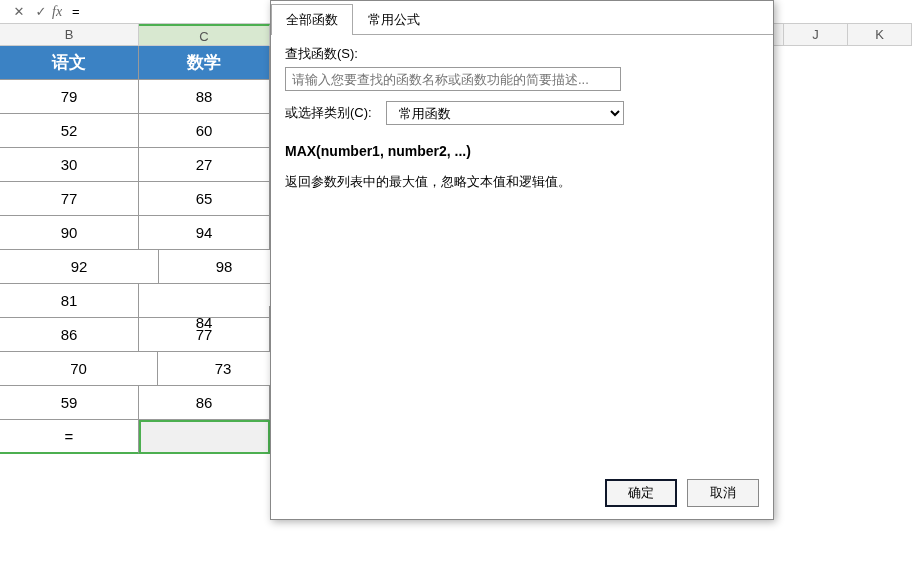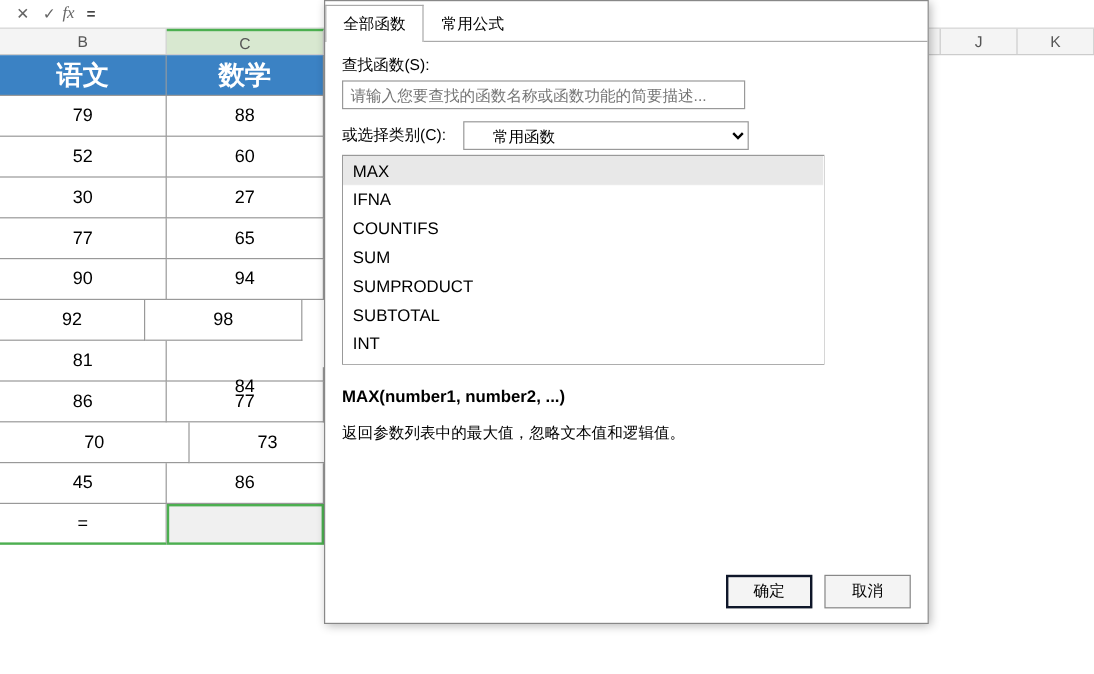--- a/index.html
+++ b/index.html
@@ -14,34 +14,34 @@
 
 
 .col-headers { display: flex; height: 22px; border-bottom: 1px solid #ccc; background: #f4f4f4; }
 .col-headers .ch { border-right: 1px solid #ccc; text-align: center; font-size: 13px; color: #555; line-height: 22px; flex-shrink: 0; }
 .col-headers .ch.active { background: #d8e8d0; border-top: 2px solid #4caf50; }
 
 
 .sheet { display: flex; flex-direction: column; }
 .row { display: flex; height: 34px; }
 .cell { border-right: 1px solid #999; border-bottom: 1px solid #999; text-align: center; line-height: 34px; font-size: 15px; flex-shrink: 0; }
-.header-cell { background: #3b82c4; color: #fff; font-weight: bold; font-size: 22px; }
+.header-cell { background: #3b82c4; color: #fff; font-weight: bold; font-size: 17px; }
 .last-row .cell { border-bottom: 2px solid #4caf50; }
 .last-row .cell.active-col { background: #f0f0f0; border: 2px solid #4caf50; line-height: 30px; }
 
 
 .dialog { position: absolute; left: 270px; top: 0; width: 504px; height: 520px; background: #fff; border: 1px solid #888; box-shadow: 2px 2px 8px rgba(0,0,0,.3); }
 .tabs { display: flex; border-bottom: 1px solid #aaa; padding-top: 2px; }
 .tab { padding: 6px 14px; font-size: 13px; border: 1px solid transparent; border-bottom: none; position: relative; top: 1px; cursor: pointer; }
 .tab.active { border-color: #aaa; background: #fff; }
 .dlg-body { padding: 10px 14px; font-size: 13px; }
 .dlg-body label { display: block; margin-bottom: 4px; }
 .dlg-body input.search { width: 336px; height: 24px; padding: 2px 6px; font-size: 13px; border: 1px solid #999; }
 .row-cat { display: flex; align-items: center; margin-top: 10px; gap: 14px; }
-.row-cat select { width: 238px; height: 24px; border: 1px solid #999; background: #fff; font-size: 13px; padding-left: 20px; }
+.row-cat select { width: 238px; height: 24px; border: 1px solid #999; background: #fff; font-size: 13px; padding-left: 8px; }
 .flist-label { margin-top: 10px; }
 .flist { width: 402px; height: 175px; border: 1px solid #999; margin-top: 4px; overflow-y: scroll; background: #fff; }
 .flist .item { padding: 4px 8px; font-size: 14px; cursor: pointer; }
 .flist .item.selected { background: #e8e8e8; }
 .syntax { margin-top: 18px; font-weight: bold; font-size: 14px; }
 .desc { margin-top: 14px; font-size: 13px; }
 .dlg-footer { position: absolute; bottom: 12px; right: 14px; display: flex; gap: 10px; }
 .dlg-footer button { width: 72px; height: 28px; border: 1px solid #888; background: #f4f4f4; font-size: 13px; cursor: pointer; }
 .dlg-footer button.primary { border: 2px solid #0f172a; }
 
@@ -88,37 +88,37 @@
     </div>
     <div class="row">
       <div class="cell" style="width: 139px;">77</div>
       <div class="cell" style="width: 131px;">65</div>
     </div>
     <div class="row">
       <div class="cell" style="width: 139px;">90</div>
       <div class="cell" style="width: 131px;">94</div>
     </div>
     <div class="row">
-      <div class="cell" style="width: 121px;">92</div>
+      <div class="cell" style="width: 159px;">92</div>
       <div class="cell" style="width: 131px;">98</div>
     </div>
     <div class="row">
       <div class="cell" style="width: 139px;">81</div>
       <div class="cell" style="width: 131px; margin-top: 22px;">84</div>
     </div>
     <div class="row">
       <div class="cell" style="width: 139px;">86</div>
       <div class="cell" style="width: 131px;">77</div>
     </div>
     <div class="row">
       <div class="cell" style="width: 158px;">70</div>
       <div class="cell" style="width: 131px;">73</div>
     </div>
     <div class="row">
-      <div class="cell" style="width: 139px;">45</div>
+      <div class="cell" style="width: 139px;">59</div>
       <div class="cell" style="width: 131px;">86</div>
     </div>
     <div class="row last-row">
       <div class="cell" style="width: 139px;">=</div>
       <div class="cell active-col" style="width: 131px;"></div>
     </div>
   </div>
 
 <div class="dialog">
   <div class="tabs">
@@ -127,30 +127,20 @@
   </div>
   <div class="dlg-body">
     <label>查找函数(S):</label>
     <input class="search" type="text" placeholder="请输入您要查找的函数名称或函数功能的简要描述..." style="">
     <div class="row-cat">
       <span>或选择类别(C):</span>
       <select>
         <option>常用函数</option>
       </select>
     </div>
-    <div class="flist" id="flist">
-        <div class="item selected">MAX</div>
-        <div class="item">IFNA</div>
-        <div class="item">COUNTIFS</div>
-        <div class="item">SUM</div>
-        <div class="item">SUMPRODUCT</div>
-        <div class="item">SUBTOTAL</div>
-        <div class="item">INT</div>
-        <div class="item">SIN</div>
-      </div>
     <div class="syntax">MAX(number1, number2, ...)</div>
     <div class="desc">返回参数列表中的最大值，忽略文本值和逻辑值。</div>
   </div>
   <div class="dlg-footer">
     <button class="primary">确定</button>
     <button>取消</button>
   </div>
 </div>
 
 </body></html>

